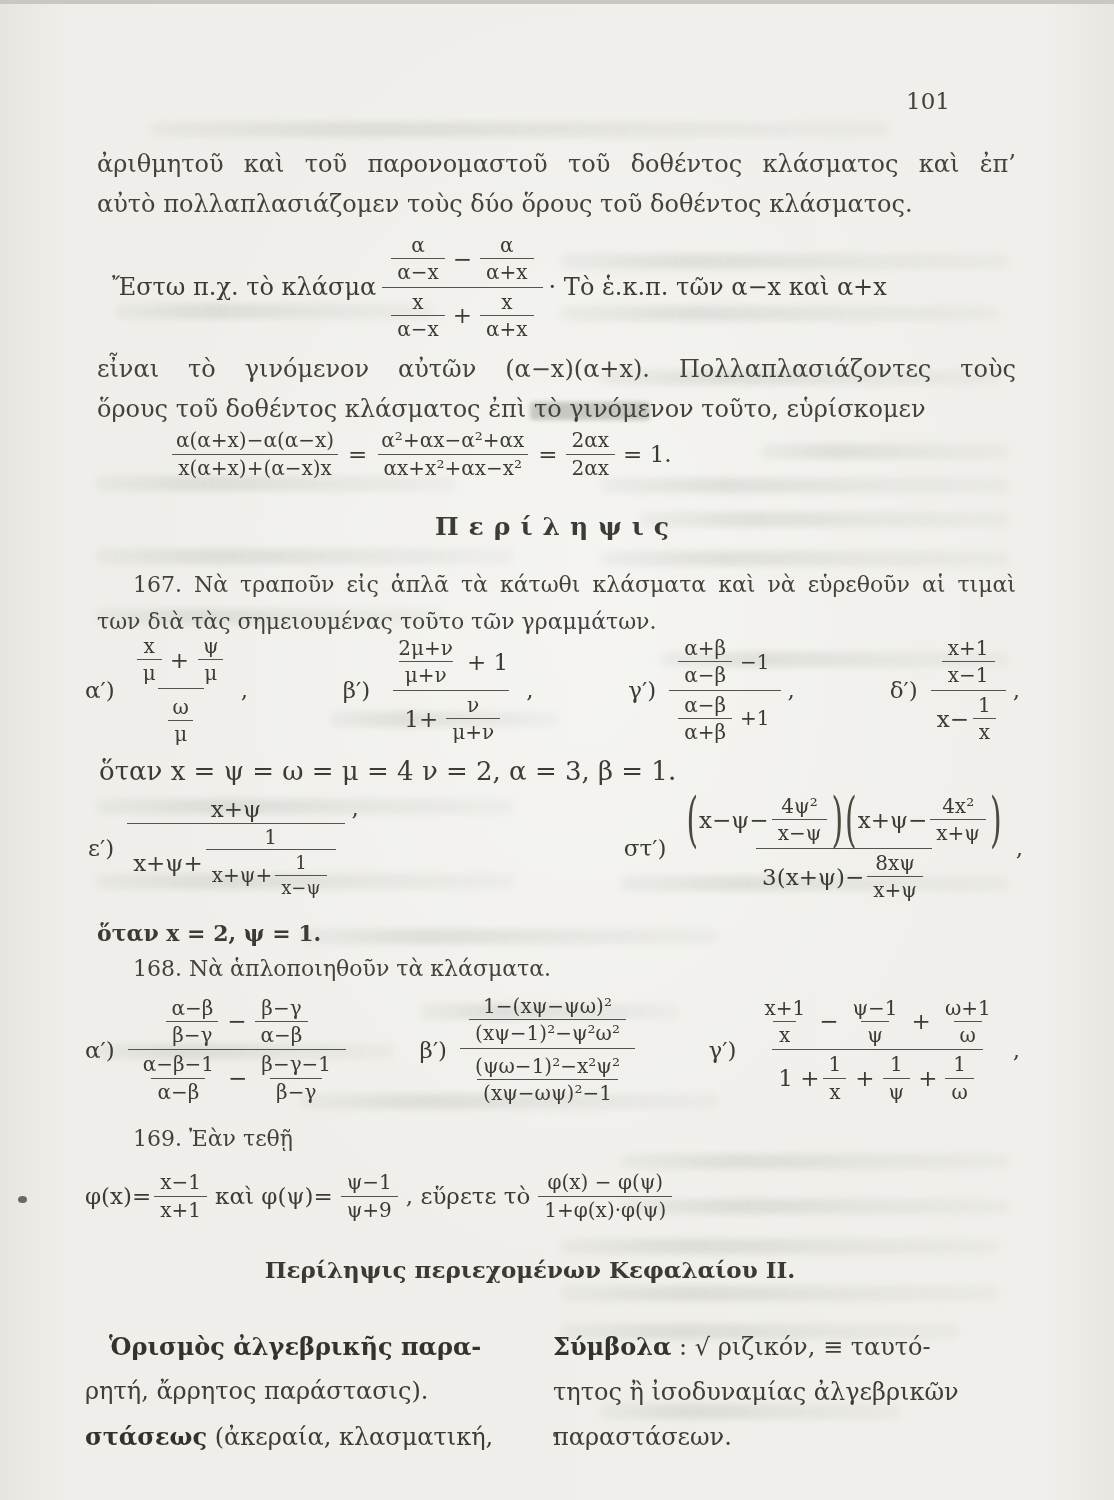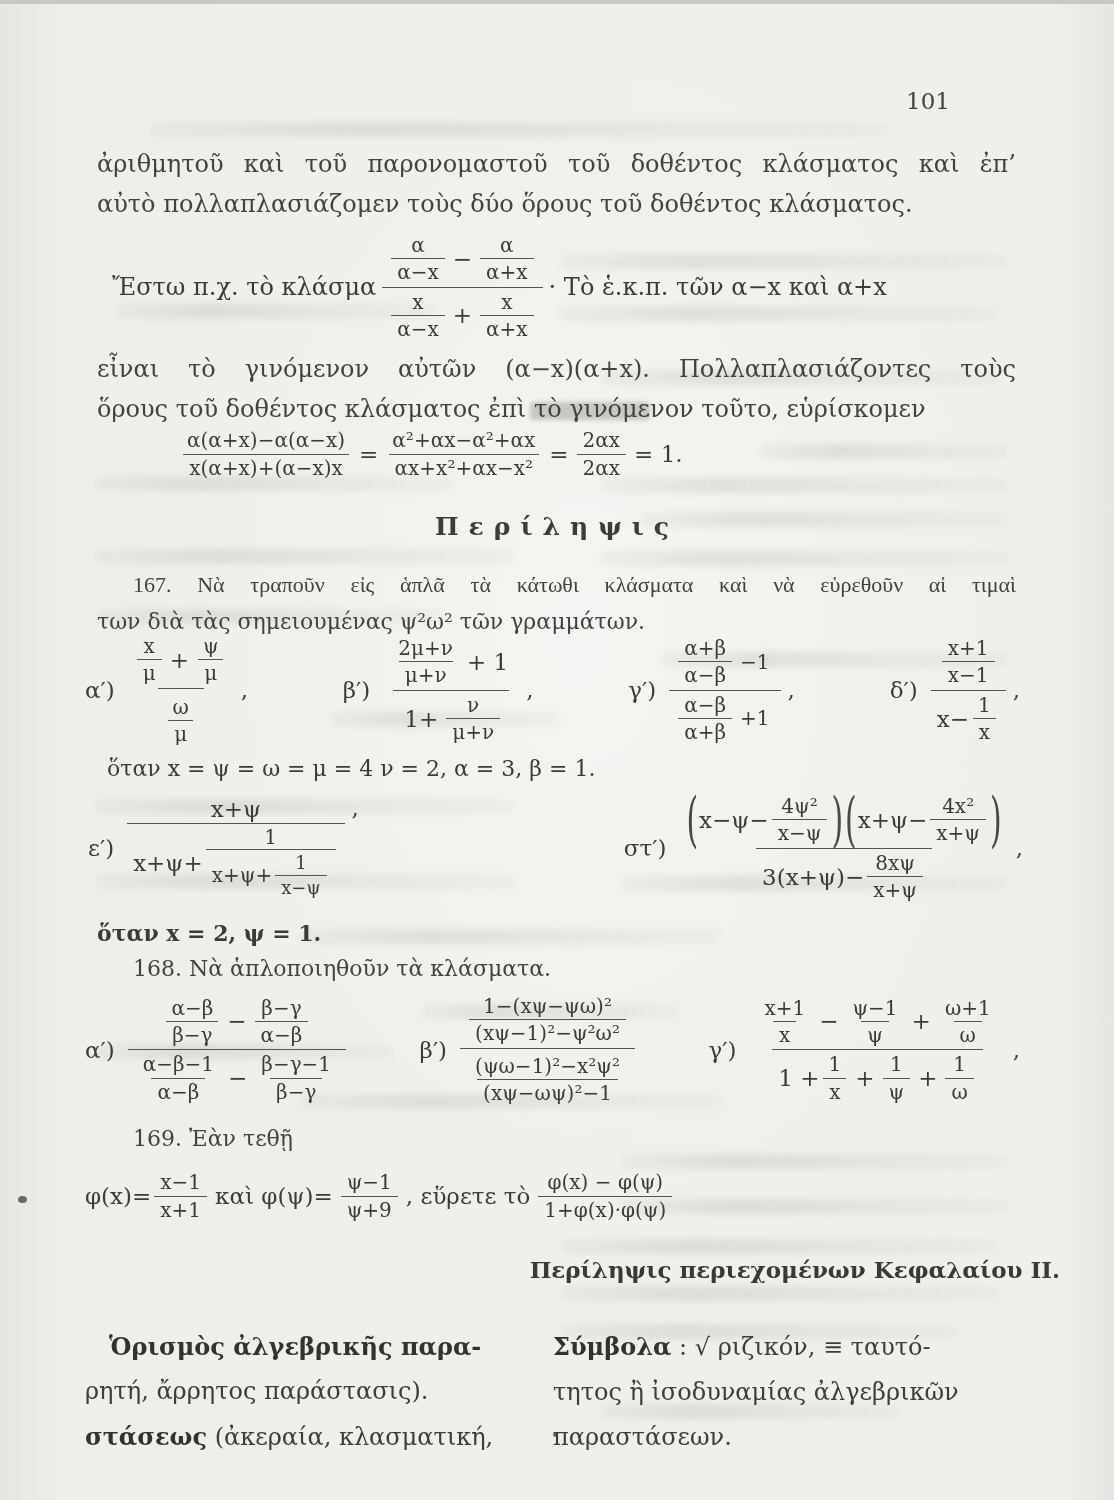--- a/index.html
+++ b/index.html
@@ -9,21 +9,21 @@
       radial-gradient(ellipse at 52% 42%, rgba(255,255,255,0.35) 0%, rgba(255,255,255,0) 55%),
       linear-gradient(90deg, #e7e5e0 0%, #efeeea 6%, #f0efeb 94%, #e8e6e1 100%),
       #eeede9;
     font-family:"DejaVu Serif","DejaVu Sans",serif;
     color:#45423c;
     overflow:hidden;
   }
   .abs { position:absolute; }
   .text { font-size:24px; line-height:40px; }
   .just { text-align:justify; text-align-last:justify; }
-  .indent { text-indent:36px;font-family:Liberation Serif, serif; }
+  .indent { text-indent:36px; }
   .center { text-align:center; }
 
   
   .math { font-size:23px; color:#3e3b35; }
   .mrow { display:inline-flex; align-items:center; white-space:nowrap; }
   .frac { display:inline-flex; flex-direction:column; align-items:center; text-align:center; vertical-align:middle; margin:0 3px; }
   .frac > .num, .frac > .den { padding:1px 6px; line-height:1.22; }
   .frac > .den { border-top:1.4px solid #56534c; }
   .sm  { font-size:20px; }
   .xs  { font-size:18px; }
@@ -119,21 +119,21 @@
       </span>
     </span>
     <span class="text" style="line-height:1;">· Τὸ ἑ.κ.π. τῶν α−x καὶ α+x</span>
   </div>
 
   <div class="abs text" style="top:345px; left:97px; width:919px;">
     <div class="just">εἶναι τὸ γινόμενον αὐτῶν (α−x)(α+x).  Πολλαπλασιάζοντες τοὺς</div>
     <div>ὅρους τοῦ δοθέντος κλάσματος ἐπὶ τὸ γινόμενον τοῦτο, εὑρίσκομεν</div>
   </div>
 
-  <div class="abs mrow math" style="top:415px; left:178px; height:70px;">
+  <div class="abs mrow math" style="top:415px; left:167px; height:70px;">
     <span class="frac sm">
       <span class="num">α(α+x)−α(α−x)</span>
       <span class="den">x(α+x)+(α−x)x</span>
     </span>
     <span class="op">=</span>
     <span class="frac sm">
       <span class="num">α²+αx−α²+αx</span>
       <span class="den">αx+x²+αx−x²</span>
     </span>
     <span class="op">=</span>
@@ -141,21 +141,21 @@
       <span class="num">2αx</span>
       <span class="den">2αx</span>
     </span>
     <span class="op">= 1.</span>
   </div>
 
   <div class="abs center heading" style="top:508px; left:0; width:1114px;">Περίληψις</div>
 
   <div class="abs" style="top:562px; left:97px; width:919px; font-size:22px; line-height:37px;">
     <div class="indent just">167. Νὰ τραποῦν εἰς ἁπλᾶ τὰ κάτωθι κλάσματα καὶ νὰ εὑρεθοῦν αἱ τιμαὶ</div>
-    <div>των διὰ τὰς σημειουμένας ψ²ω² τῶν γραμμάτων.</div>
+    <div>των διὰ τὰς σημειουμένας τοῦτο τῶν γραμμάτων.</div>
   </div>
 
   <div class="abs mrow math" style="top:628px; left:85px; width:935px; justify-content:space-between; align-items:center;">
 
     <span class="mrow">
       <span class="lbl">α′)</span>
       <span class="frac">
         <span class="num mrow">
           <span class="frac sm">
             <span class="num">x</span>
@@ -233,21 +233,21 @@
           <span class="frac sm">
             <span class="num">1</span>
             <span class="den">x</span>
           </span>
         </span>
       </span>
       <span class="comma">,</span>
     </span>
   </div>
 
-  <div class="abs math" style="top:752px; left:107px; font-size:22px;">ὅταν  x = ψ = ω = μ = 4  ν = 2,  α = 3,  β = 1.</div>
+  <div class="abs math" style="top:752px; left:99px; font-size:26px;">ὅταν  x = ψ = ω = μ = 4  ν = 2,  α = 3,  β = 1.</div>
 
   <div class="abs mrow math" style="top:788px; left:88px; width:935px; justify-content:space-between; align-items:center;">
 
     <span class="mrow">
       <span class="lbl">ε′)</span>
       <span class="frac">
         <span class="num" style="padding:0 70px;">x+ψ</span>
         <span class="den mrow">
           <span>x+ψ+</span>
           <span class="frac sm">
@@ -406,21 +406,21 @@
       <span class="num">ψ−1</span>
       <span class="den">ψ+9</span>
     </span>
     <span class="op">, εὕρετε τὸ</span>
     <span class="frac sm">
       <span class="num">φ(x) − φ(ψ)</span>
       <span class="den">1+φ(x)·φ(ψ)</span>
     </span>
   </div>
 
-  <div class="abs center sumhead" style="top:1252px; left:0; width:1060px;text-align:right;">Περίληψις περιεχομένων Κεφαλαίου II.</div>
+  <div class="abs center sumhead" style="top:1252px; left:0; width:1060px;">Περίληψις περιεχομένων Κεφαλαίου II.</div>
 
   <div class="abs sumcol" style="top:1320px; left:85px; width:448px;">
     <div style="text-indent:24px;font-weight:bold;"><b>Ὁρισμὸς ἀλγεβρικῆς παρα-</b></div>
     <div>ρητή, ἄρρητος παράστασις).</div>
     <div><b>στάσεως</b><span> (ἀκεραία, κλασματική,</span></div>
   </div>
 
   <div class="abs sumcol" style="top:1320px; left:553px; width:465px;">
     <div><b>Σύμβολα</b><span> : √ ριζικόν, ≡ ταυτό-</span></div>
     <div>τητος ἢ ἰσοδυναμίας ἀλγεβρικῶν</div>

